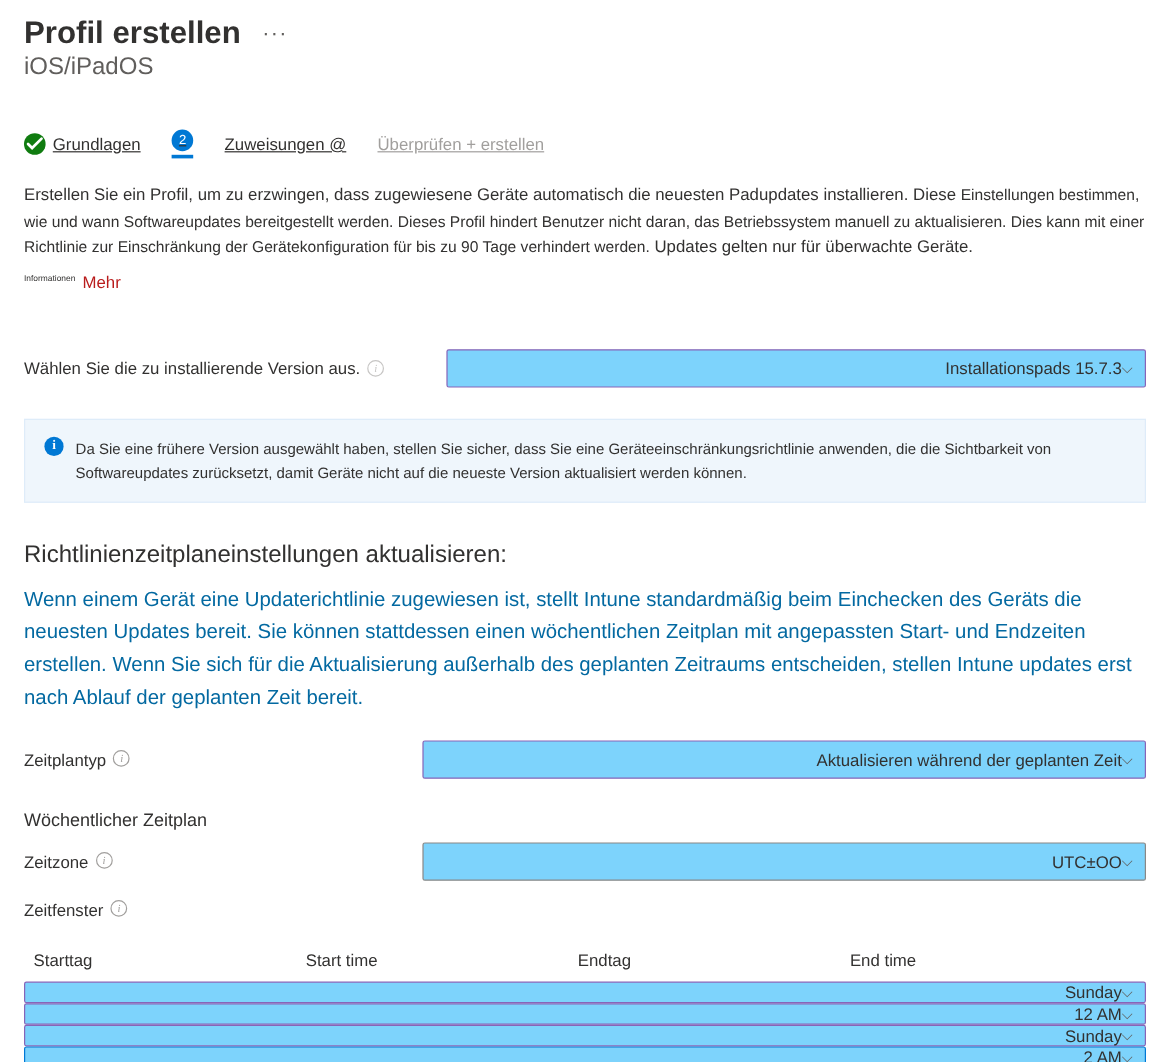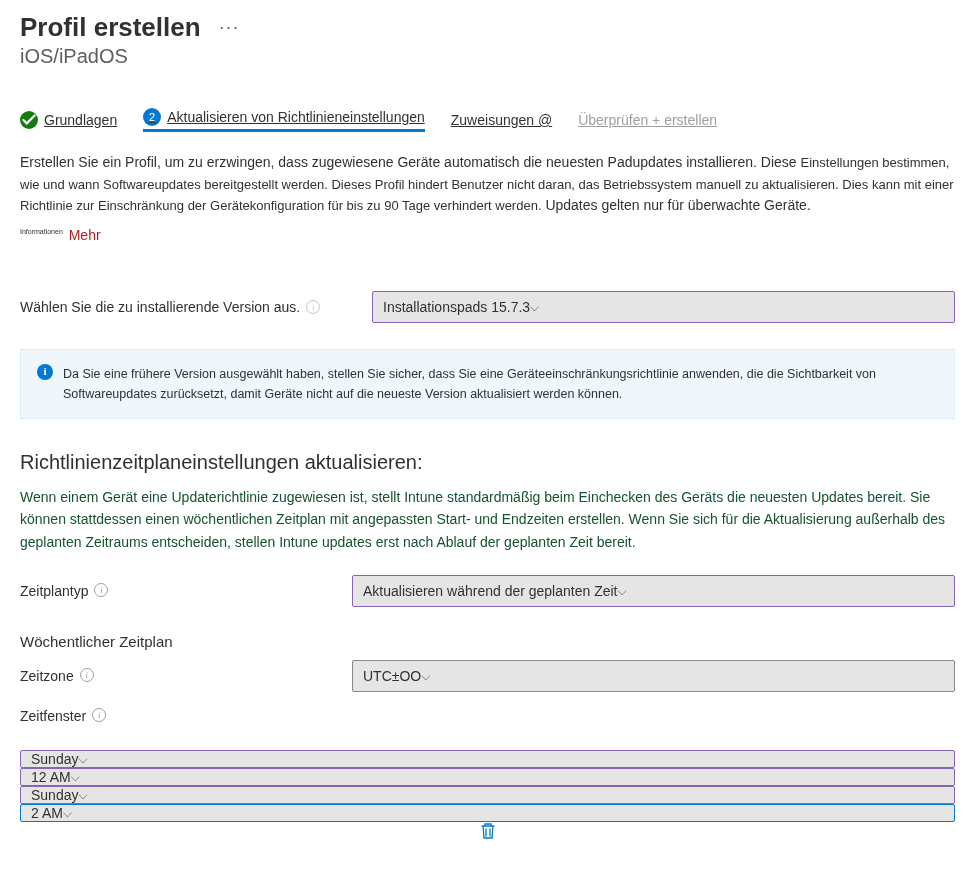--- a/index.html
+++ b/index.html
@@ -35,22 +35,22 @@
 
     .select-wrap { position: relative; flex: 1; max-width: 590px; }
     .select-box {
       width: 100%;
       height: 32px;
       border: 1px solid #8a8886;
       border-radius: 2px;
       padding: 0 10px;
       display: flex;
       align-items: center;
-      justify-content: flex-start;
-      background: #e5e5e5;
+      justify-content: flex-end;
+      background: #7dd3fc;
       font-size: 14px;
       cursor: pointer;
     }
     .select-box.purple { border-color: #8764b8; }
     .select-box.blue { border-color: #0078d4; }
     .chev { color: #605e5c; font-size: 12px; }
 
     .info-banner {
       display: flex;
       gap: 10px;
@@ -63,21 +63,21 @@
       color: #323130;
     }
     .info-banner .icon {
       width: 16px; height: 16px; border-radius: 50%; background: #0078d4;
       display: inline-flex; align-items: center; justify-content: center;
       color: #fff; font-size: 11px; font-weight: bold; flex-shrink: 0;
       font-family: "Segoe UI";
     }
 
     .section-title { font-size: 20px; color: #323130; margin-bottom: 8px; }
-    .section-desc { font-size: 14px; color: #14532d; line-height: 1.6; margin-bottom: 22px; margin-top: 12px; }
+    .section-desc { font-size: 17px; color: #0369a1; line-height: 1.6; margin-bottom: 22px; margin-top: 12px; }
 
     .info-circle {
       width: 14px; height: 14px; border: 1px solid #a19f9d; border-radius: 50%;
       display: inline-flex; align-items: center; justify-content: center;
       font-size: 9px; color: #a19f9d; font-style: italic; font-family: serif;
       cursor: pointer;
     }
     .info-circle.light { opacity: 0.6; }
 
     .time-grid { margin-top: 26px; }
@@ -103,21 +103,20 @@
   <div class="step">
     <span class="badge success">
       <svg viewBox="0 0 16 16" fill="none">
           <path d="M3 8l3 3 7-7" stroke="#fff" stroke-width="2" stroke-linecap="round"></path>
         </svg>
     </span>
     <span>Grundlagen</span>
   </div>
   <div class="step active">
     <span class="badge active">2</span>
-    <span>Aktualisieren von Richtlinieneinstellungen</span>
   </div>
   <div class="step">
     <span>Zuweisungen @</span>
   </div>
   <div class="step disabled">
     <span>Überprüfen + erstellen</span>
   </div>
 </div>
 
 <div class="description">
@@ -180,20 +179,27 @@
 </div>
 
 <div class="form-row" style="margin-bottom:6px;">
   <div class="form-label-narrow">
     <span>Zeitfenster</span>
     <span class="info-circle">i</span>
   </div>
 </div>
 
 <div class="time-grid">
+  <div class="time-headers">
+    <div>Starttag</div>
+    <div>Start time</div>
+    <div>Endtag</div>
+    <div>End time</div>
+    <div style="width:20px;flex:none;"></div>
+  </div>
   <div class="time-row">
     <div class="select-box purple">
       <span>Sunday</span>
       <span class="chev">⌵</span>
     </div>
     <div class="select-box purple">
       <span>12 AM</span>
       <span class="chev">⌵</span>
     </div>
     <div class="select-box purple">

